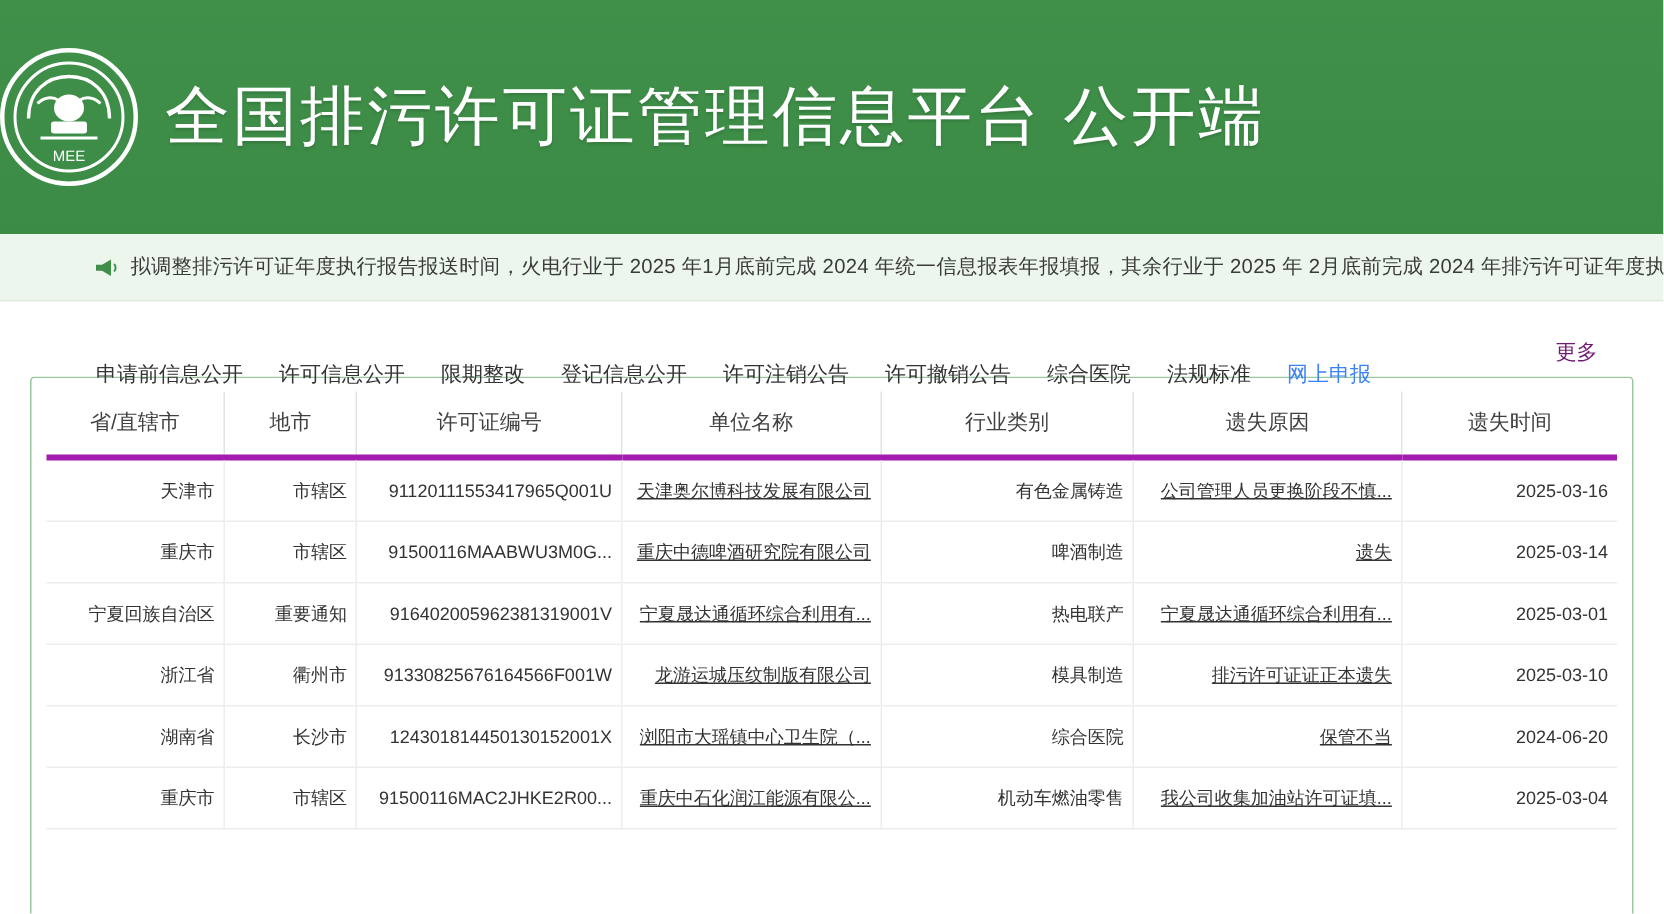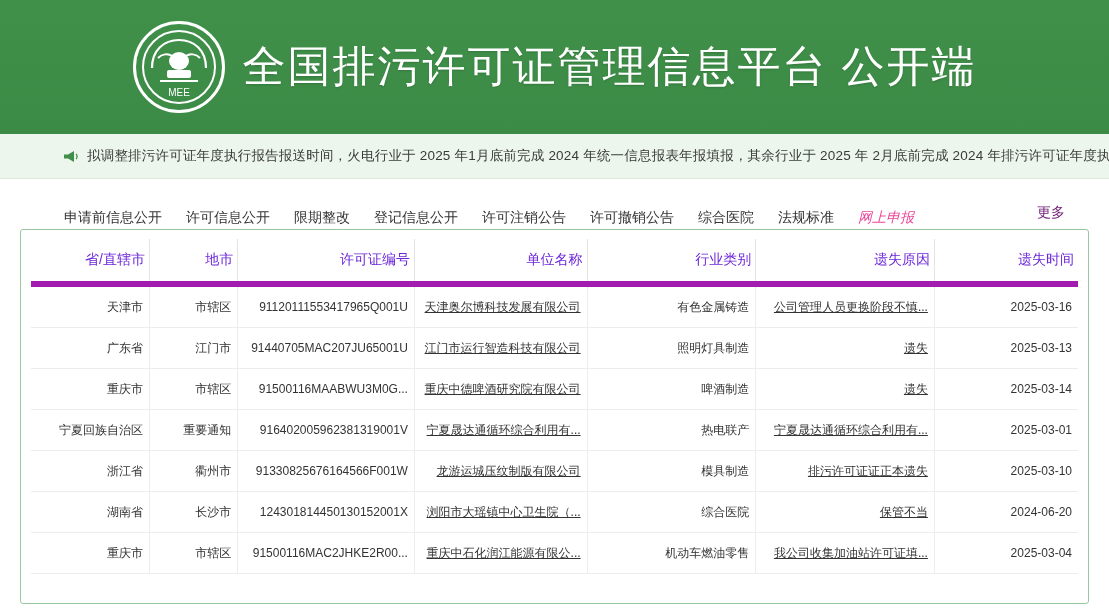--- a/index.html
+++ b/index.html
@@ -14,26 +14,25 @@
     background: #ffffff;
   }
   .page {
     position: relative;
     width: 1109px;
     height: 609px;
     background: #ffffff;
   }
   
   .header {
-    height: 134px;
+    height: 156px;
     background: #3f8e49;
     background: linear-gradient(180deg, #40904a 0%, #3b8a45 100%);
     display: flex;
     align-items: center;
-    justify-content: center;
     position: relative;
   }
   .header-inner {
     display: flex;
     align-items: center;
     gap: 18px;
   }
   .emblem {
     width: 86px;
     height: 86px;
@@ -97,33 +96,32 @@
     font-size: 14px;
     color: #333333;
     padding: 7px 11px;
     border: 1px solid transparent;
     border-bottom: none;
     background: transparent;
     cursor: pointer;
     white-space: nowrap;
     line-height: 18px;
     position: relative;
-    top: 4px;
+    top: 14px;
   }
   .tab.active {
     color: #3f8e49;
     border: 1px solid #9ac79f;
     border-bottom: 1px solid #ffffff;
     border-radius: 4px 4px 0 0;
     background: #ffffff;
     font-weight: normal;
   }
   .tab.highlight {
-    color: #ec4899;
-    font-style: italic;
+    color: #3b82f6;
   }
   .tab-more {
     font-size: 14px;
     color: #701a75;
     padding: 7px 4px;
     white-space: nowrap;
     cursor: pointer;
   }
   
   .panel {
@@ -137,26 +135,26 @@
     padding: 9px 10px 0 10px;
   }
   table.grid {
     width: 100%;
     border-collapse: collapse;
     table-layout: fixed;
     font-size: 13px;
   }
   table.grid th {
     font-weight: normal;
-    color: #6d28d9;
+    color: #404040;
     font-size: 14px;
     height: 42px;
-    border-bottom: 6px solid #a21caf;
+    border-bottom: 4px solid #a21caf;
     border-right: 1px solid #e3e3e3;
-    text-align: right;
+    text-align: center;
     padding: 0 4px;
     background: #ffffff;
   }
   table.grid th:last-child { border-right: none; }
   table.grid td {
     height: 40px;
     border-bottom: 1px solid #ededed;
     border-right: 1px solid #ededed;
     text-align: right;
     color: #333333;
@@ -256,29 +254,20 @@
         <tr>
           <td>天津市</td>
           <td>市辖区</td>
           <td class="code">91120111553417965Q001U</td>
           <td class="name">天津奥尔博科技发展有限公司</td>
           <td>有色金属铸造</td>
           <td class="reason">公司管理人员更换阶段不慎...</td>
           <td>2025-03-16</td>
         </tr>
         <tr>
-          <td>广东省</td>
-          <td>江门市</td>
-          <td class="code">91440705MAC207JU65001U</td>
-          <td class="name">江门市运行智造科技有限公司</td>
-          <td>照明灯具制造</td>
-          <td class="reason">遗失</td>
-          <td>2025-03-13</td>
-        </tr>
-        <tr>
           <td>重庆市</td>
           <td>市辖区</td>
           <td class="code">91500116MAABWU3M0G...</td>
           <td class="name">重庆中德啤酒研究院有限公司</td>
           <td>啤酒制造</td>
           <td class="reason">遗失</td>
           <td>2025-03-14</td>
         </tr>
         <tr>
           <td>宁夏回族自治区</td>

